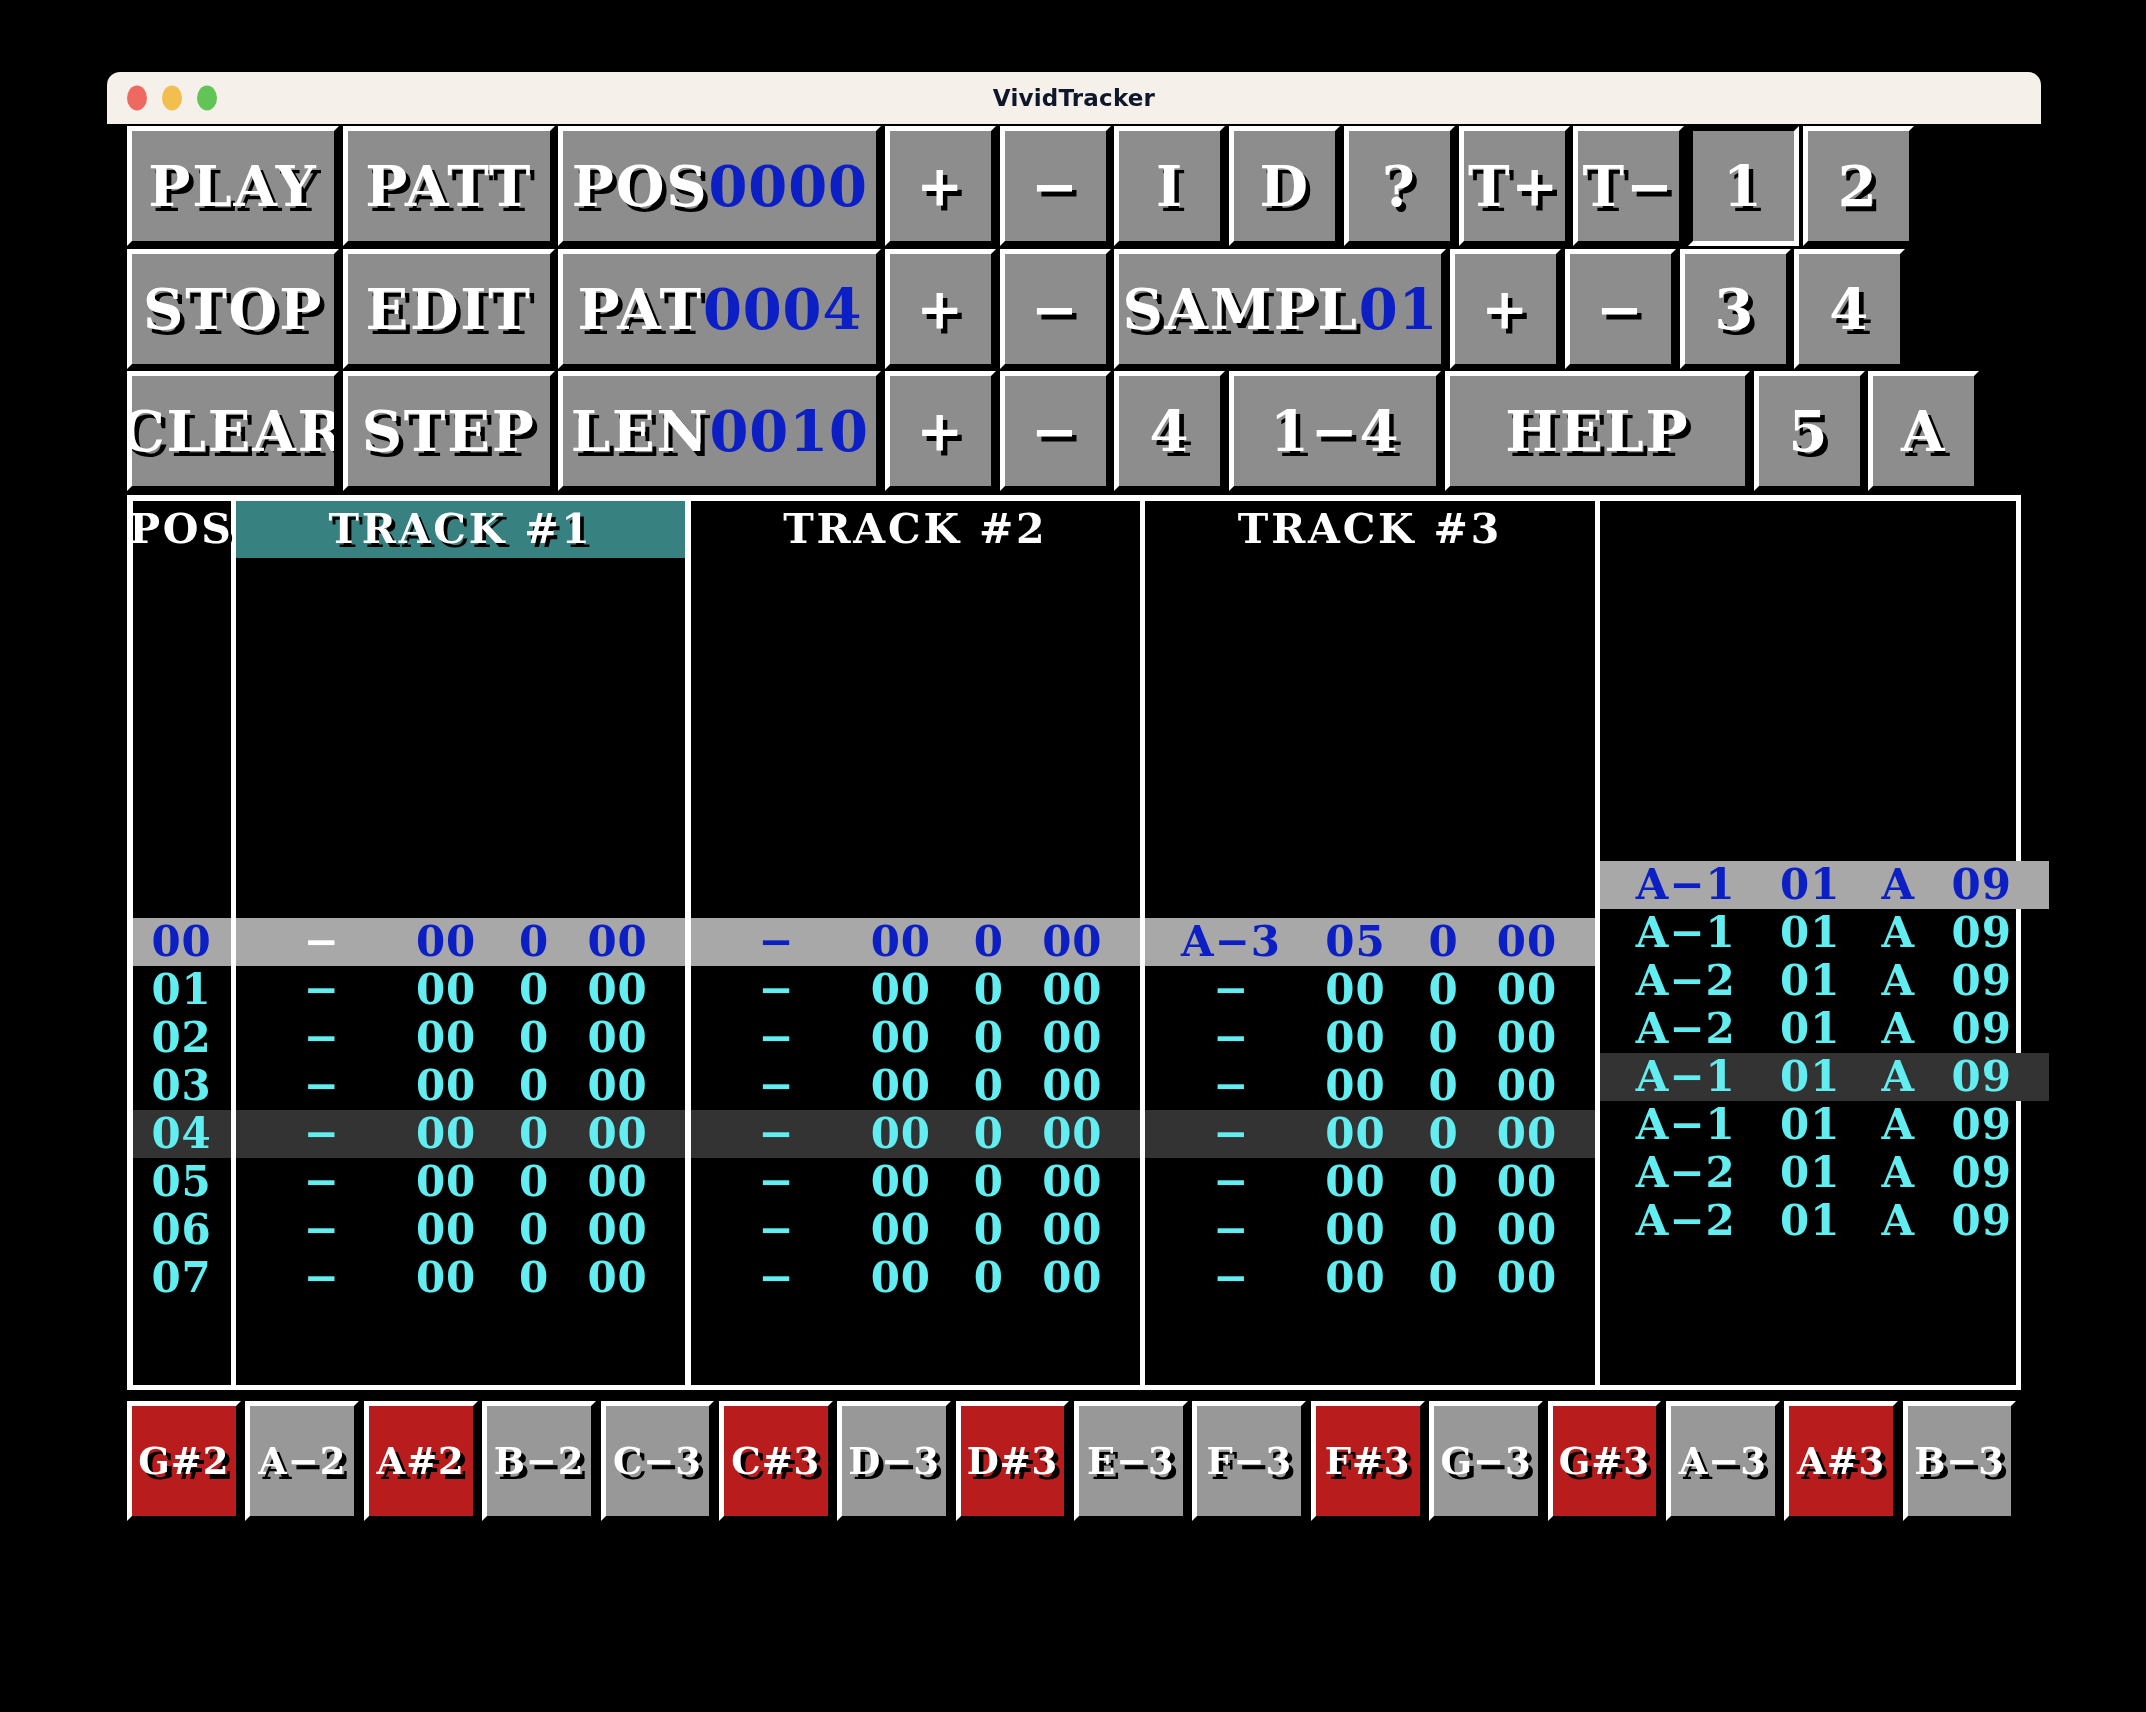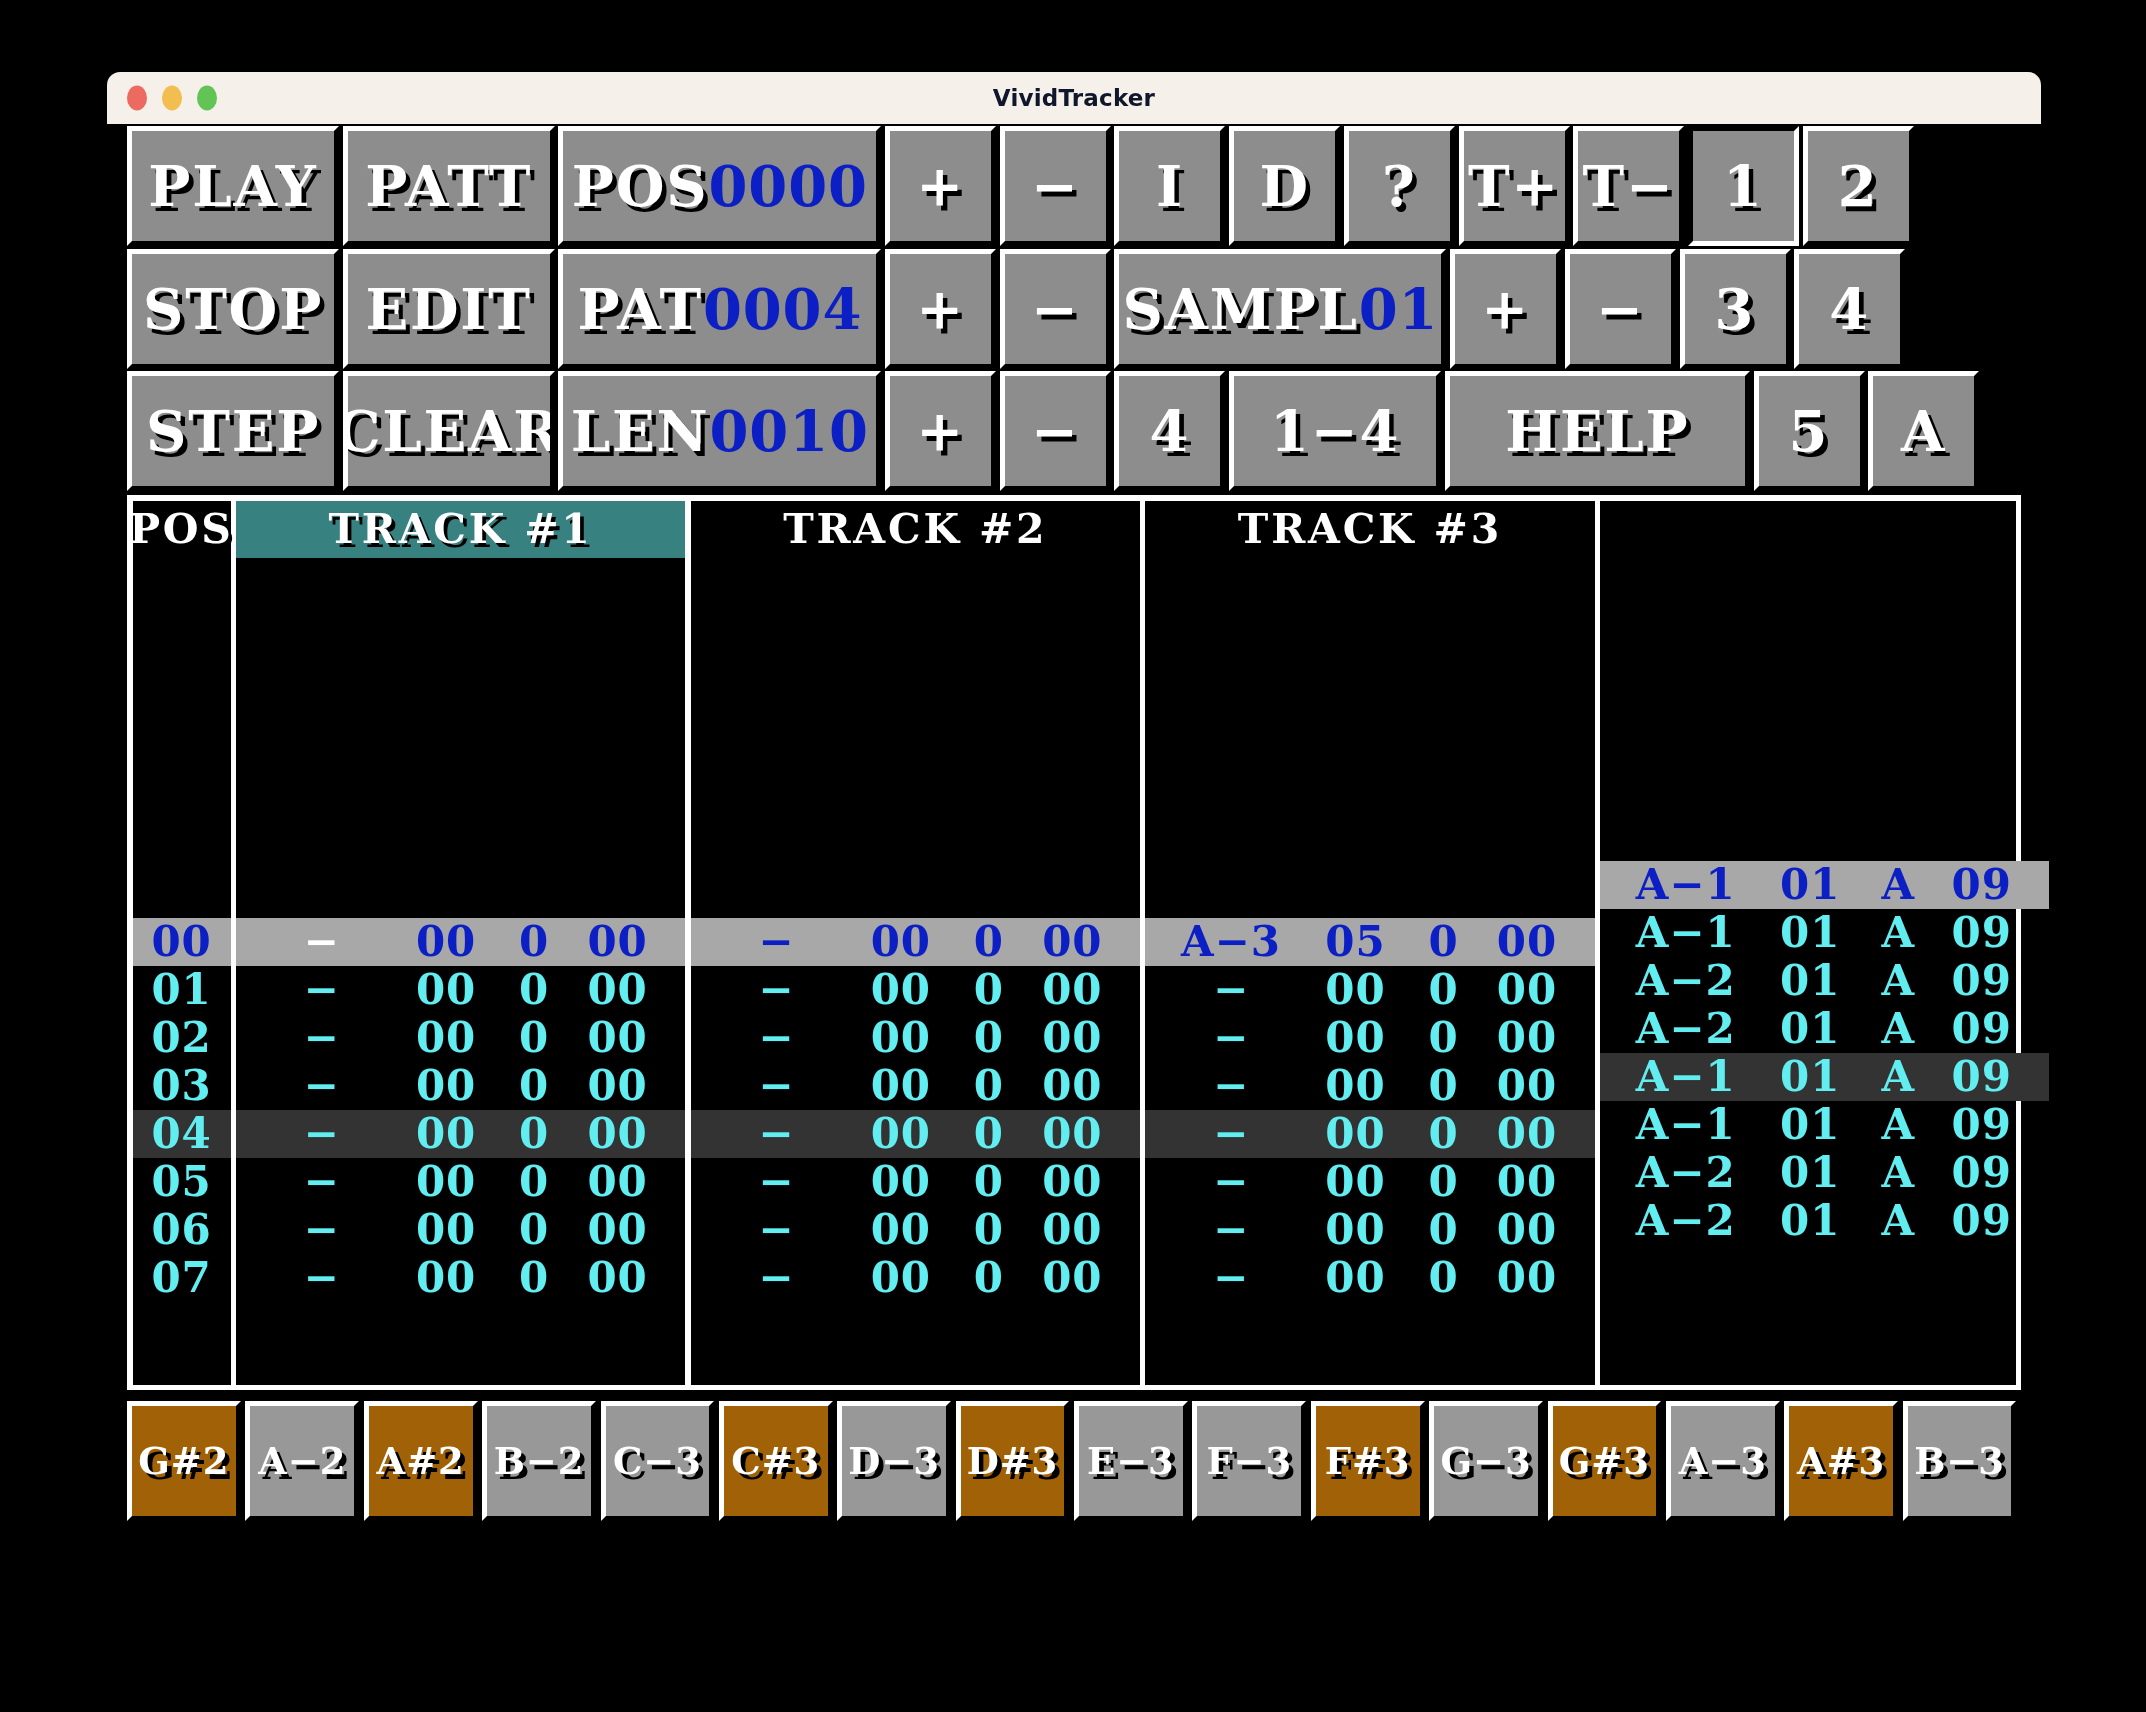--- a/index.html
+++ b/index.html
@@ -203,21 +203,21 @@
     display: flex;
     align-items: center;
     justify-content: center;
     color: #ffffff;
     font-weight: bold;
     font-size: 37px;
     text-shadow: 4.6px 4.6px 0 #000000;
     letter-spacing: 0.9px;
   }
   .key.natural { background: #989898; }
-  .key.sharp   { background: #a16207; }
+  .key.sharp   { background: #b91c1c; }
 </style>
 </head>
 <body>
 
 <div id="window">
 
   <div id="titlebar">
     <div class="lights">
       <span class="light red"></span>
       <span class="light yellow"></span>
@@ -297,24 +297,24 @@
           </div>
           <div class="btn " style="width: 111px;">
             <span class="lbl">3</span>
           </div>
           <div class="btn " style="width: 111px;">
             <span class="lbl">4</span>
           </div>
         </div>
         <div class="tb-row">
           <div class="btn" style="width: 212px;">
+            <span class="lbl">CLEAR</span>
+          </div>
+          <div class="btn" style="width: 212px;">
             <span class="lbl">STEP</span>
-          </div>
-          <div class="btn" style="width: 212px;">
-            <span class="lbl">CLEAR</span>
           </div>
           <div class="btn " style="width: 323px;">
             <span class="lbl">LEN</span>
             <span class="val">0010</span>
           </div>
           <div class="btn " style="width: 111px;">
             <span class="lbl">+</span>
           </div>
           <div class="btn " style="width: 111px;">
             <span class="lbl">−</span>

